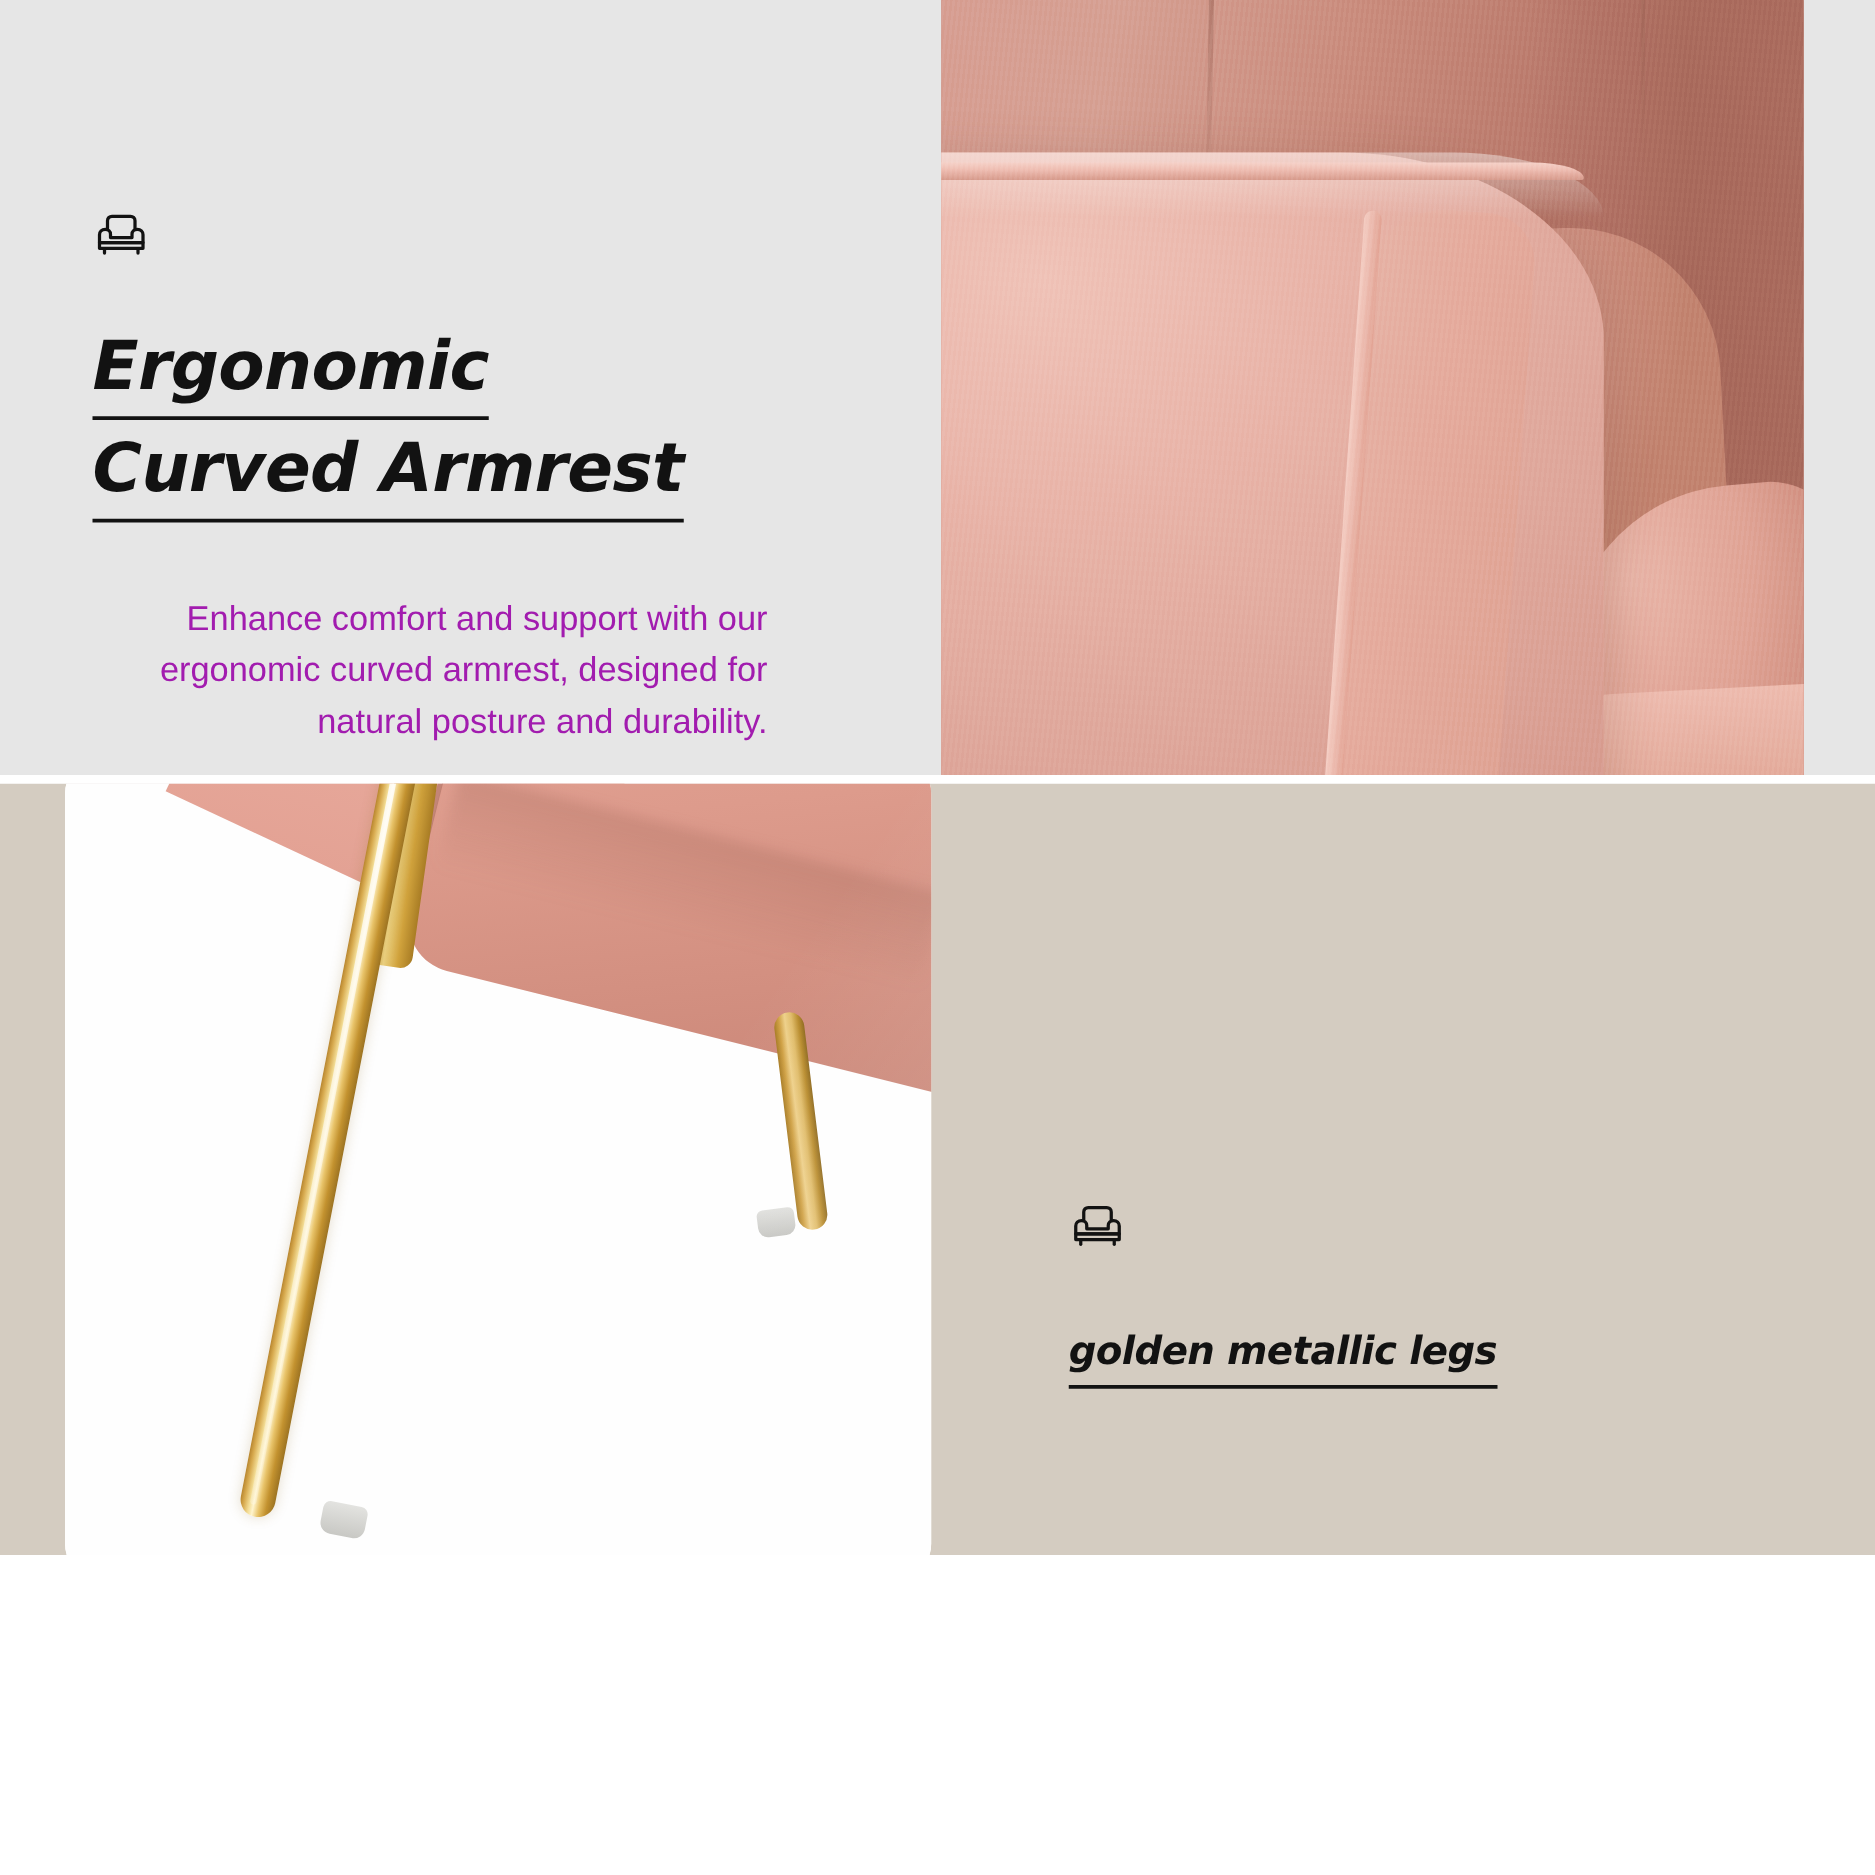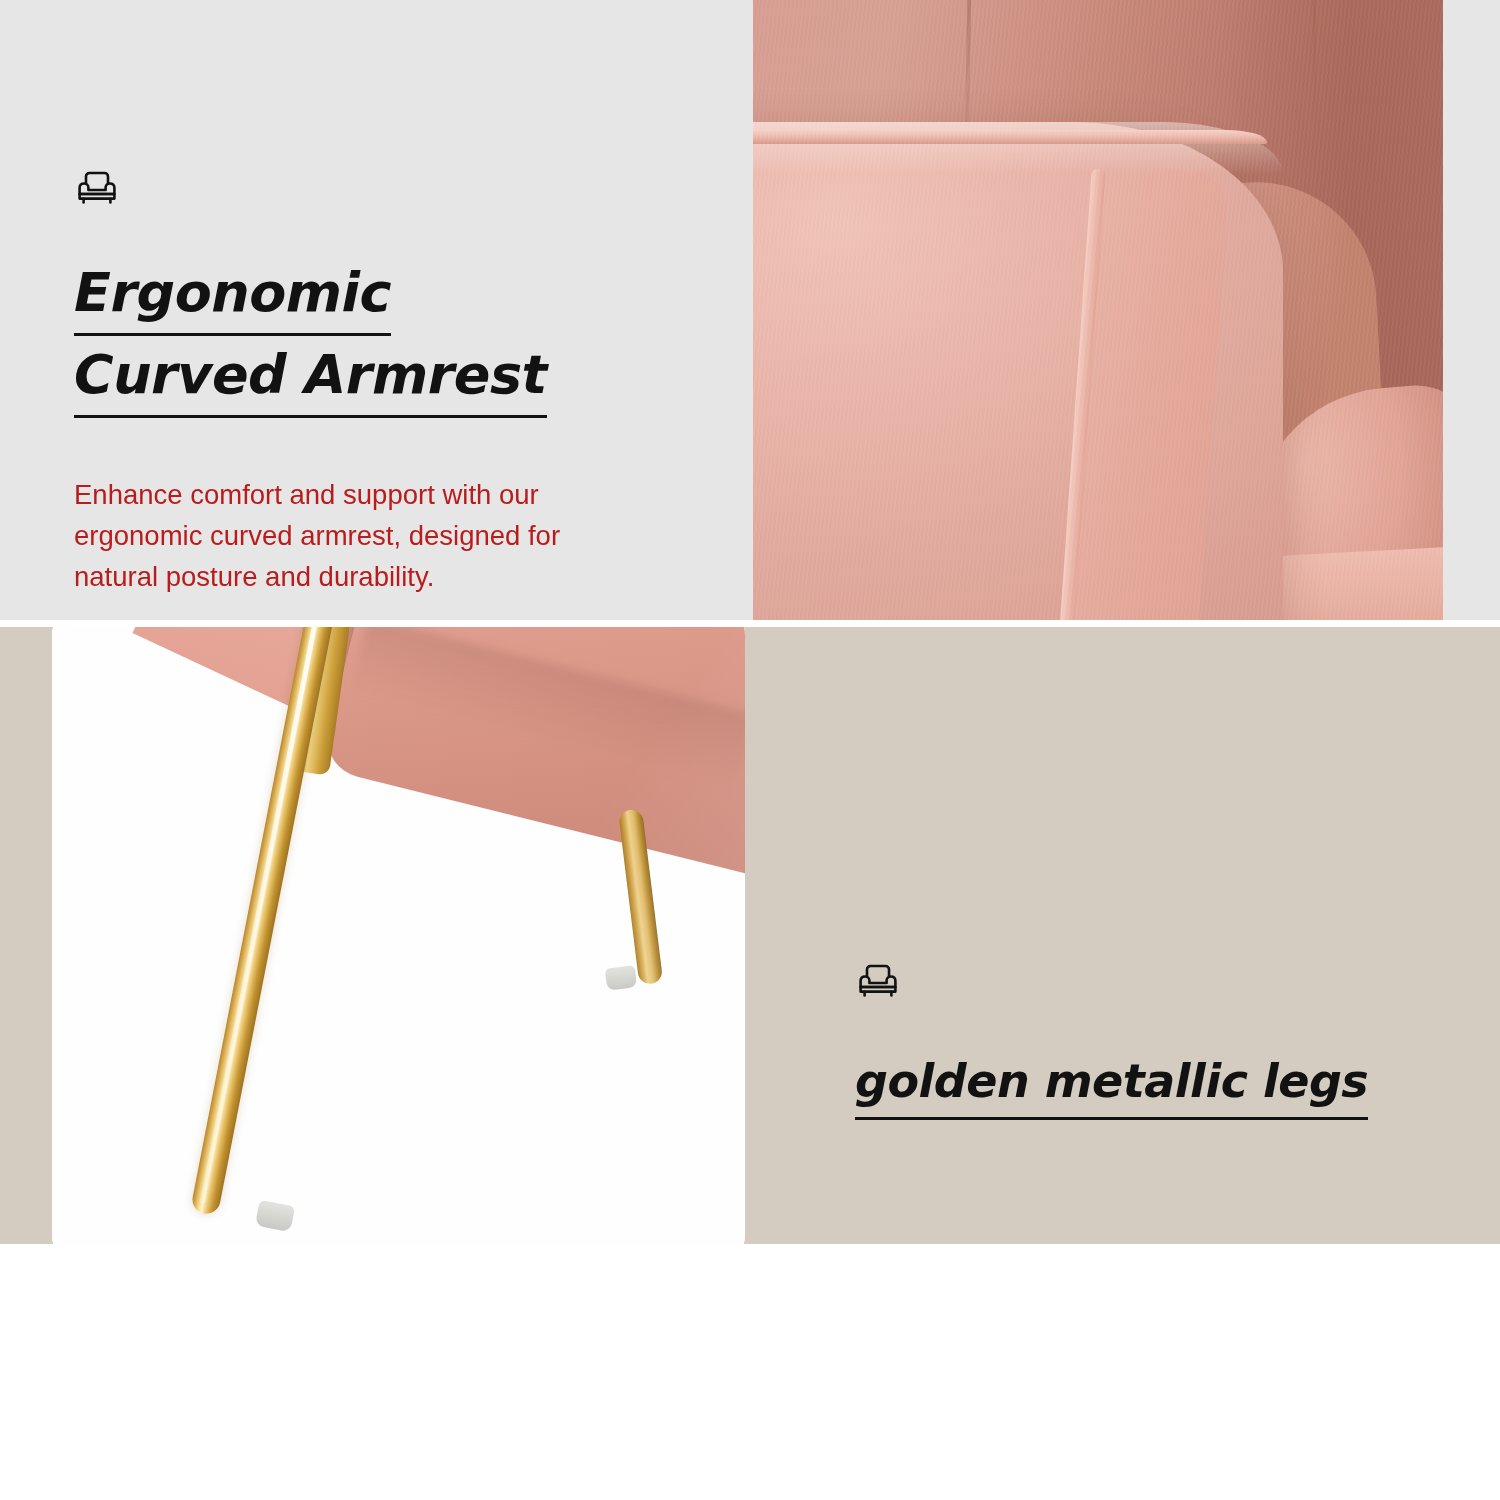--- a/index.html
+++ b/index.html
@@ -83,31 +83,32 @@
     padding-bottom: 9px;
     box-decoration-break: clone;
     -webkit-box-decoration-break: clone;
   }
   .heading-top {
     font-size: 54px;
     line-height: 82px;
     width: 520px;
   }
   .heading-bottom {
-    font-size: 46px;
+    font-size: 31px;
     line-height: 72px;
     width: 560px;
   }
 
   .feature-body {
     margin: 0;
-    color: #b91c1c;
+    color: #a21caf;
     font-size: 27.5px;
     line-height: 41px;
     font-weight: normal;
+    text-align: right;
   }
   .body-top {
     width: 540px;
     margin-top: 58px;
   }
   .body-bottom {
     width: 560px;
     margin-top: 54px;
   }
 

